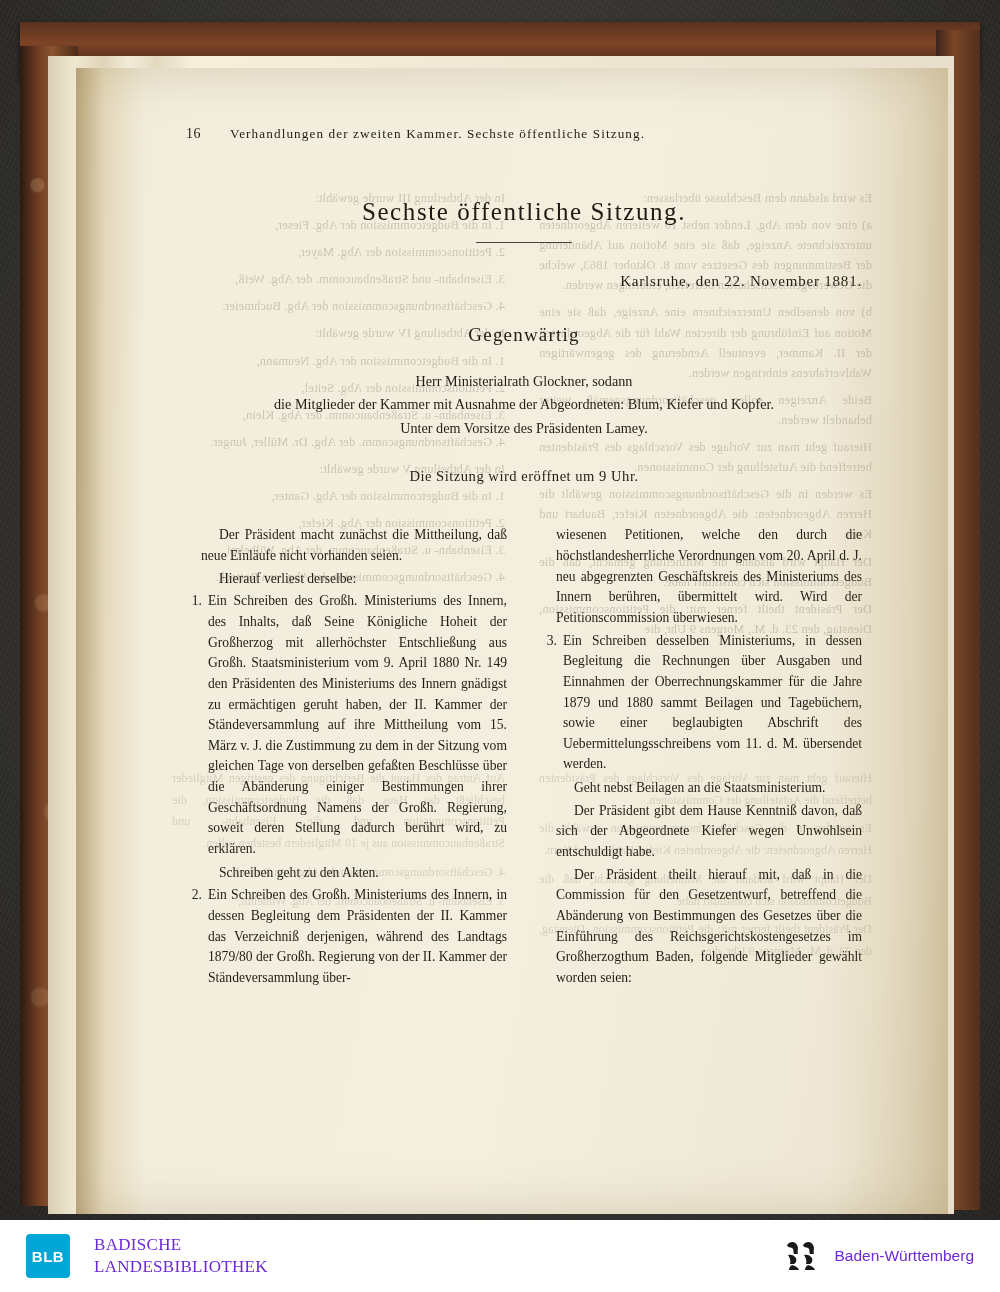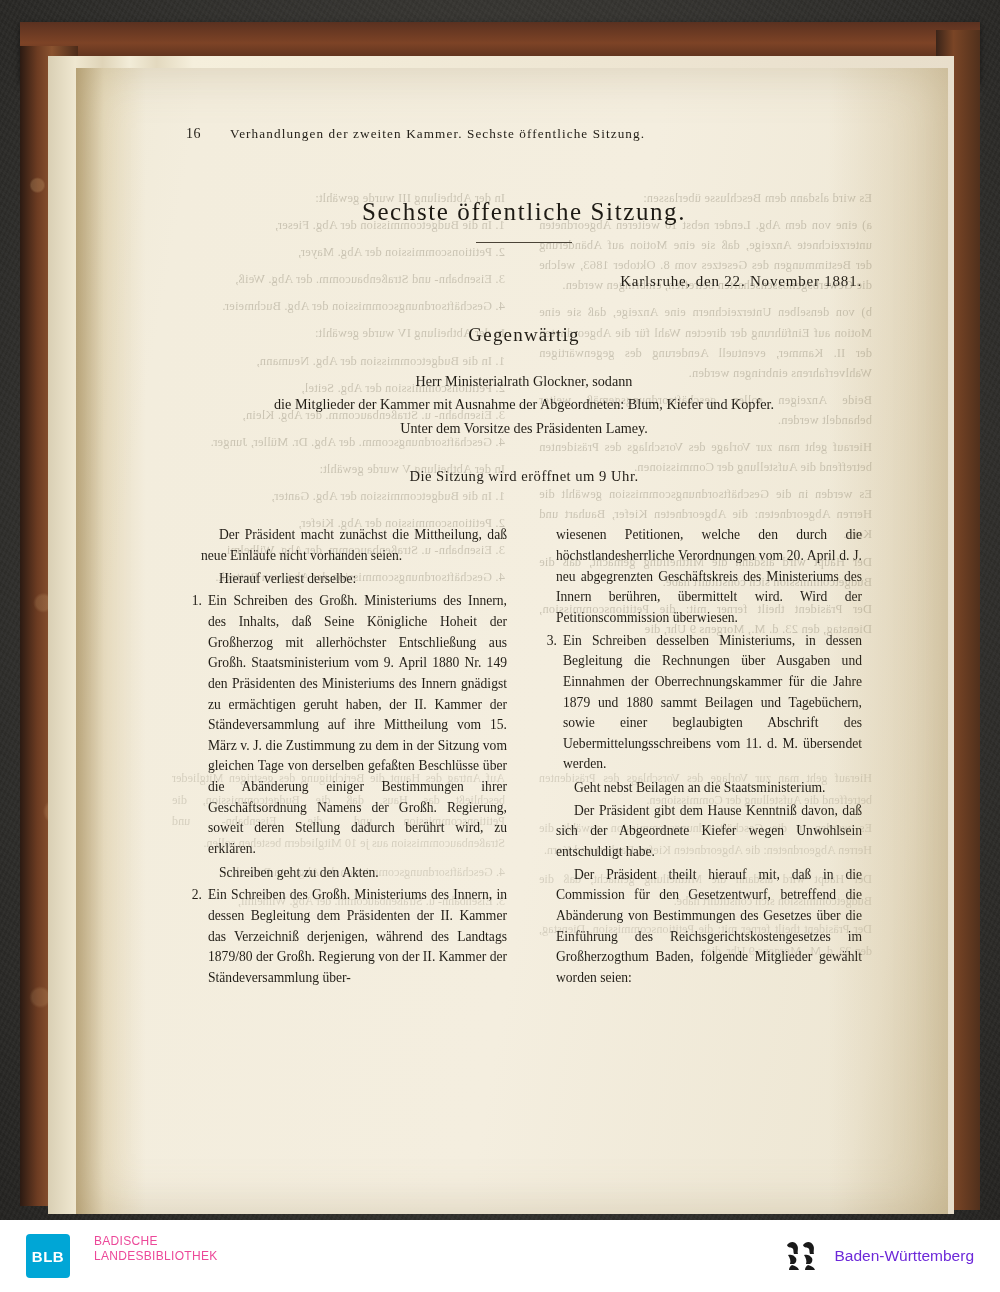--- a/index.html
+++ b/index.html
@@ -262,24 +262,24 @@
     color: #fff;
     font-family: "Liberation Sans", sans-serif;
     font-weight: bold;
     font-size: 15px;
     display: flex;
     align-items: center;
     justify-content: center;
     letter-spacing: .5px;
   }
   .blb-text {
-    font-family: Liberation Sans, sans-serif;
-    font-size: 12px;
+    font-family: Liberation Serif, serif;
+    font-size: 17px;
     line-height: 1.28;
-    color: #ec4899;
+    color: #6d28d9;
     letter-spacing: .3px;
   }
   .bw-right { display: flex; align-items: center; gap: 12px; }
   .bw-crest { display: block; }
   .bw-text {
     font-family: "Liberation Sans", sans-serif;
     font-size: 15.5px;
     color: #6d28d9;
   }
 </style>

